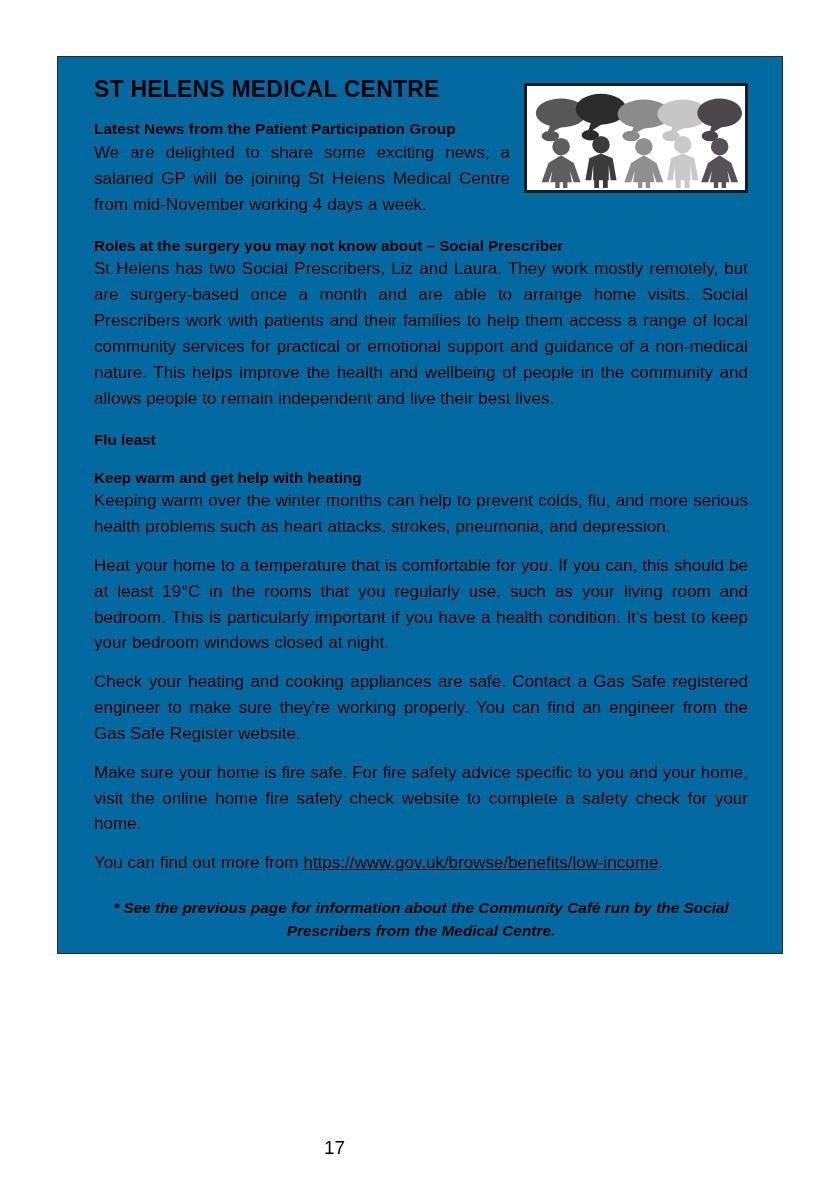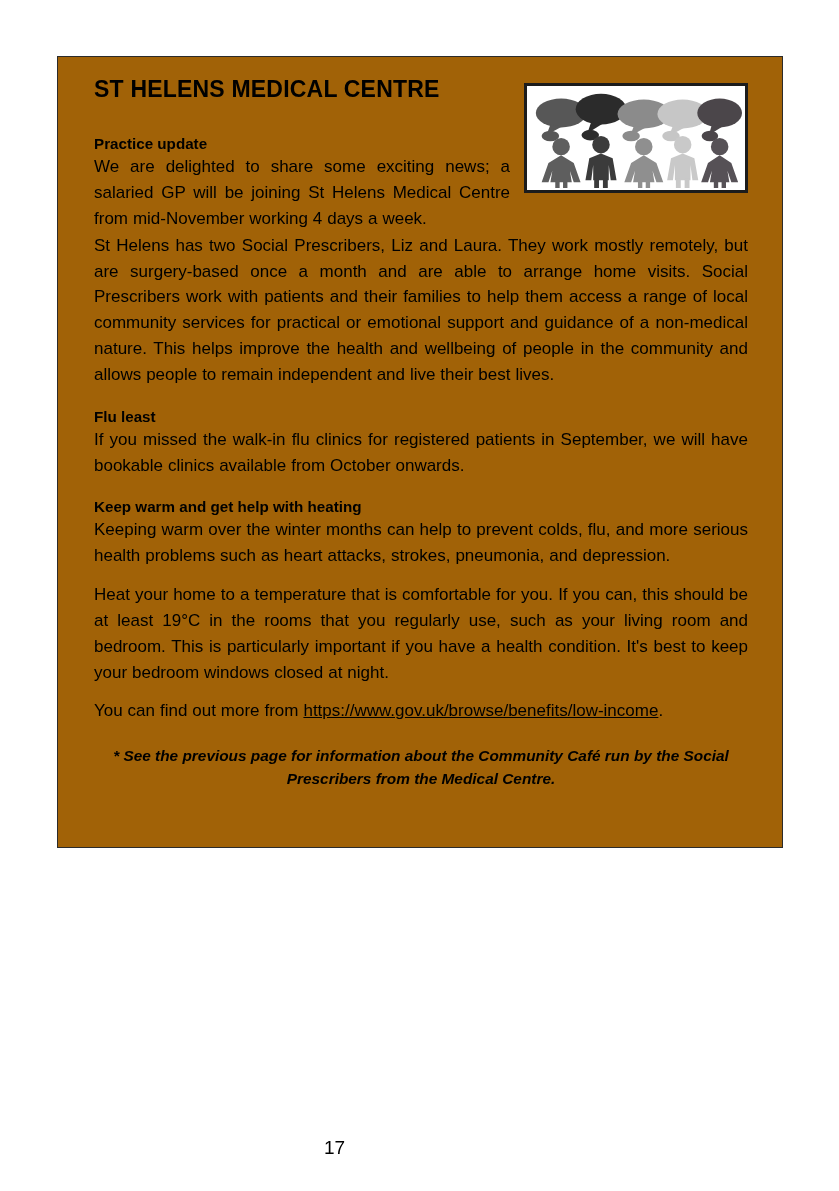--- a/index.html
+++ b/index.html
@@ -15,24 +15,24 @@
     position: relative;
     overflow: hidden;
   }
 
   
   #page-frame {
     position: absolute;
     left: 57px;
     top: 56px;
     width: 726px;
-    height: 792px;
+    height: 898px;
     border: 1.5px solid #2b2b2b;
     box-sizing: border-box;
-    background: #a16207;
+    background: #0369a1;
   }
 
   #content {
     position: absolute;
     left: 36px;
     top: 12px;
     width: 654px;
   }
 
   
@@ -166,33 +166,35 @@
           <g fill="#565156">
             <circle cx="196" cy="61" r="9"></circle>
             <path d="M196 70 L184 78 L177 98 L184 98 L188 86 L186 98 L206 98 L204 86 L208 98 L215 98 L208 78 Z"></path>
             <rect x="190" y="96" width="4.5" height="8"></rect>
             <rect x="198" y="96" width="4.5" height="8"></rect>
           </g>
         </svg>
       </div>
 
       <h1 id="doc-title">ST HELENS MEDICAL CENTRE</h1>
-
-      <div class="sec-head" style="margin-top:32px">Practice update</div>
+      <h2 id="doc-subtitle">Latest News from the Patient Participation Group</h2>
+
       <p class="body">We are delighted to share some exciting news; a salaried GP will be joining St Helens Medical Centre from mid-November working 4 days a week.</p>
     </div>
 
+    <div class="sec-head">Roles at the surgery you may not know about  –  Social Prescriber</div>
     <p class="body">St Helens has two Social Prescribers, Liz and Laura. They work mostly remotely, but are surgery-based once a month and are able to arrange home visits. Social Prescribers work with patients and their families to help them access a range of local community services for practical or emotional support and guidance of a non-medical nature. This helps improve the health and wellbeing of people in the community and allows people to remain independent and live their best lives.</p>
 
     <div class="sec-head">Flu least</div>
-    <p class="body">If you missed the walk-in flu clinics for registered patients in September, we will have bookable clinics available from October onwards.</p>
 
     <div class="sec-head">Keep warm and get help with heating</div>
     <p class="body">Keeping warm over the winter months can help to prevent colds, flu, and more serious health problems such as heart attacks, strokes, pneumonia, and depression.</p>
     <p class="body spaced">Heat your home to a temperature that is comfortable for you. If you can, this should be at least 19°C in the rooms that you regularly use, such as your living room and bedroom. This is particularly important if you have a health condition. It's best to keep your bedroom windows closed at night.</p>
+    <p class="body spaced">Check your heating and cooking appliances are safe. Contact a Gas Safe registered engineer to make sure they're working properly. You can find an engineer from the Gas Safe Register website.</p>
+    <p class="body spaced">Make sure your home is fire safe. For fire safety advice specific to you and your home, visit the online home fire safety check website to complete a safety check for your home.</p>
 
     <p class="body spaced"><span>You can find out more from </span><a class="url-link" href="#">https://www.gov.uk/browse/benefits/low-income</a><span>.</span></p>
 
     <p id="footnote">* See the previous page for information about the Community Café run by the Social Prescribers from the Medical Centre.</p>
 
   </div>
 </div>
 
 <div id="page-number">17</div>
 

